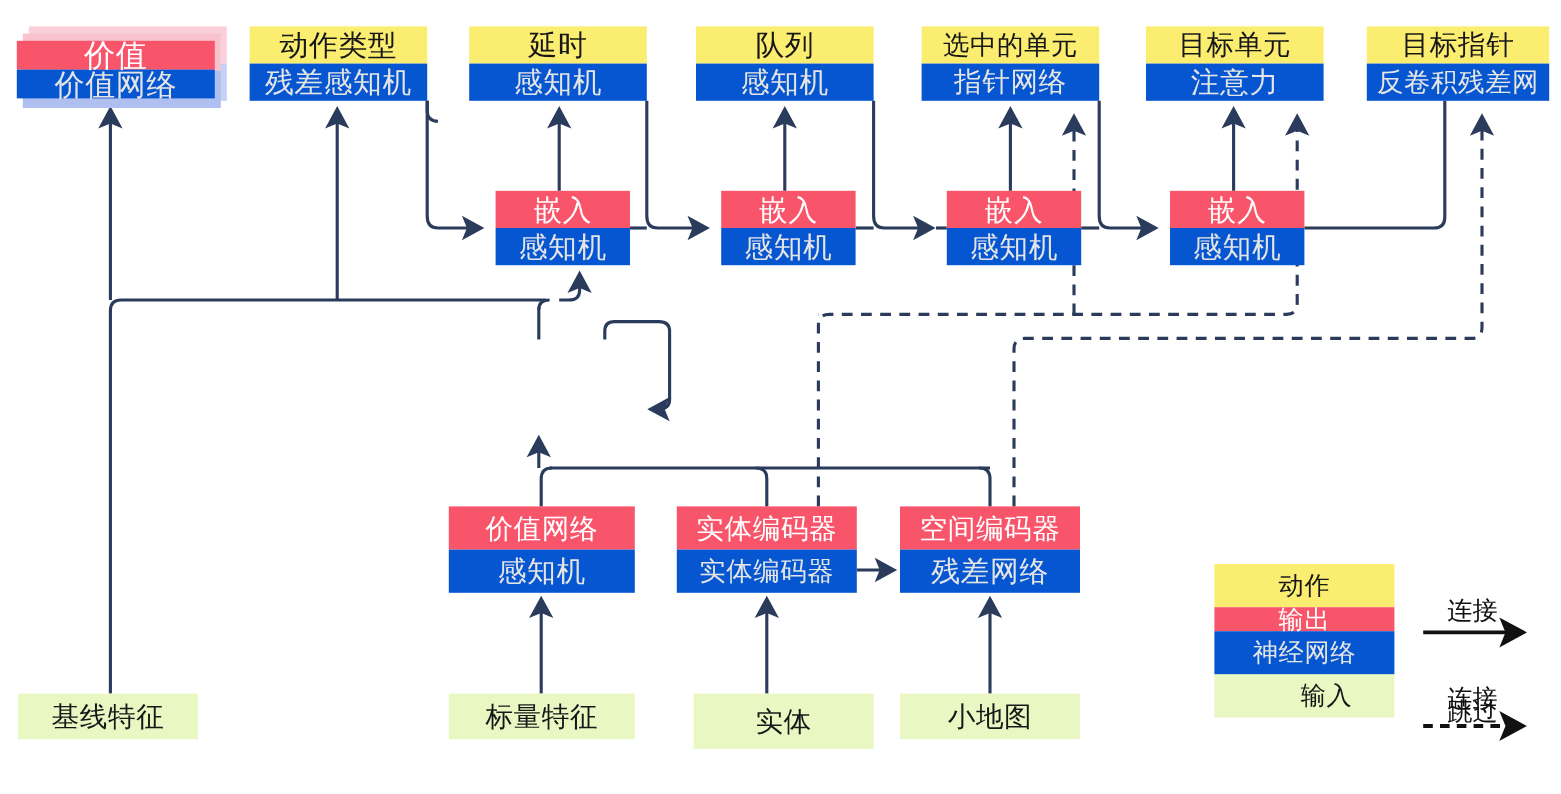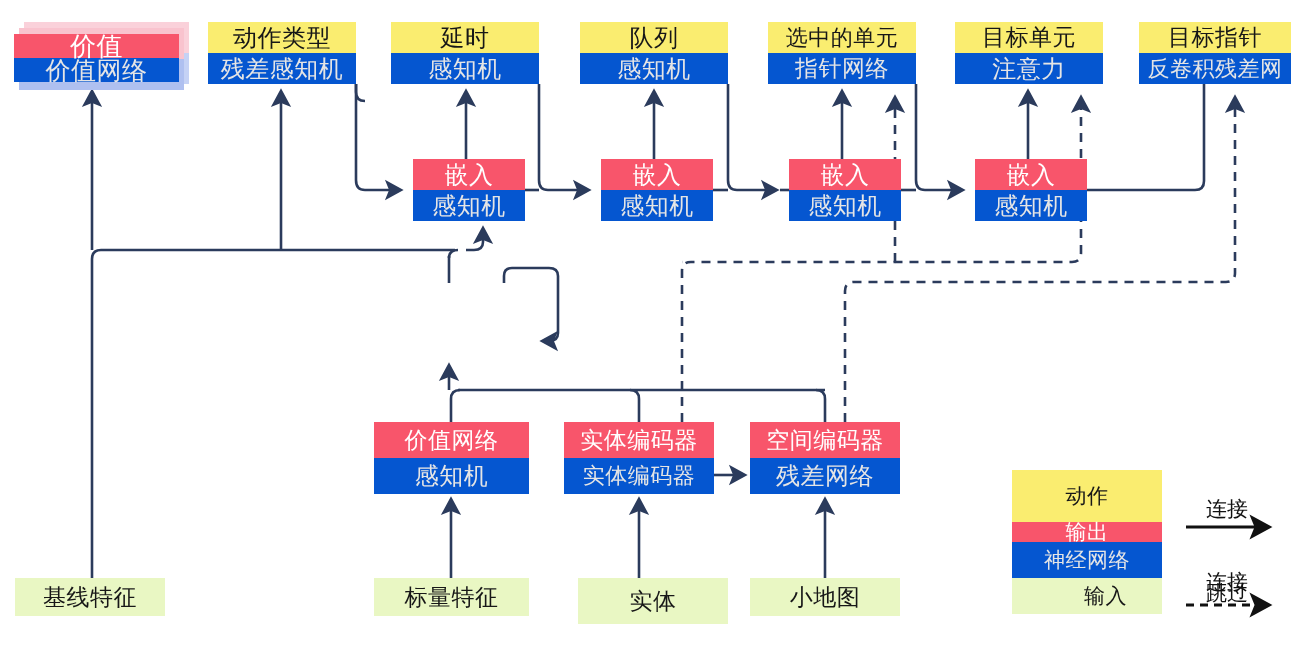--- a/index.html
+++ b/index.html
@@ -166,21 +166,21 @@
     <div class="cell c-out" style="height:50%;font-size:23px;text-align:right;">空间编码器</div>
     <div class="cell c-net" style="height:50%;font-size:24px;">残差网络</div>
   </div>
 
   <div class="node cell c-in" style="left:15px;top:578px;width:150px;height:38px;font-size:23px;">基线特征</div>
   <div class="node cell c-in" style="left:374px;top:578px;width:155px;height:38px;font-size:23px;">标量特征</div>
   <div class="node cell c-in" style="left:578px;top:578px;width:150px;height:46px;font-size:23px;">实体</div>
   <div class="node cell c-in" style="left:750px;top:578px;width:150px;height:38px;font-size:23px;">小地图</div>
 
   <div class="legend" style="left:1012px;top:470px;width:150px;height:144px;">
-    <div class="cell c-act" style="height:52px;">动作</div>
+    <div class="cell c-act" style="height:36px;">动作</div>
     <div class="cell c-out" style="height:20px;">输出</div>
     <div class="cell c-net" style="height:36px;">神经网络</div>
     <div class="cell c-in" style="height:36px;padding-left:37px;">输入</div>
   </div>
 
   <div class="lg-label" style="left:1186px;top:495px;width:82px;">连接</div>
   <div class="lg-label" style="left:1186px;top:535px;width:82px;margin-top:44px;">跳过</div>
   <div class="lg-label" style="left:1186px;top:568px;width:82px;">连接</div>
 
 </div>

